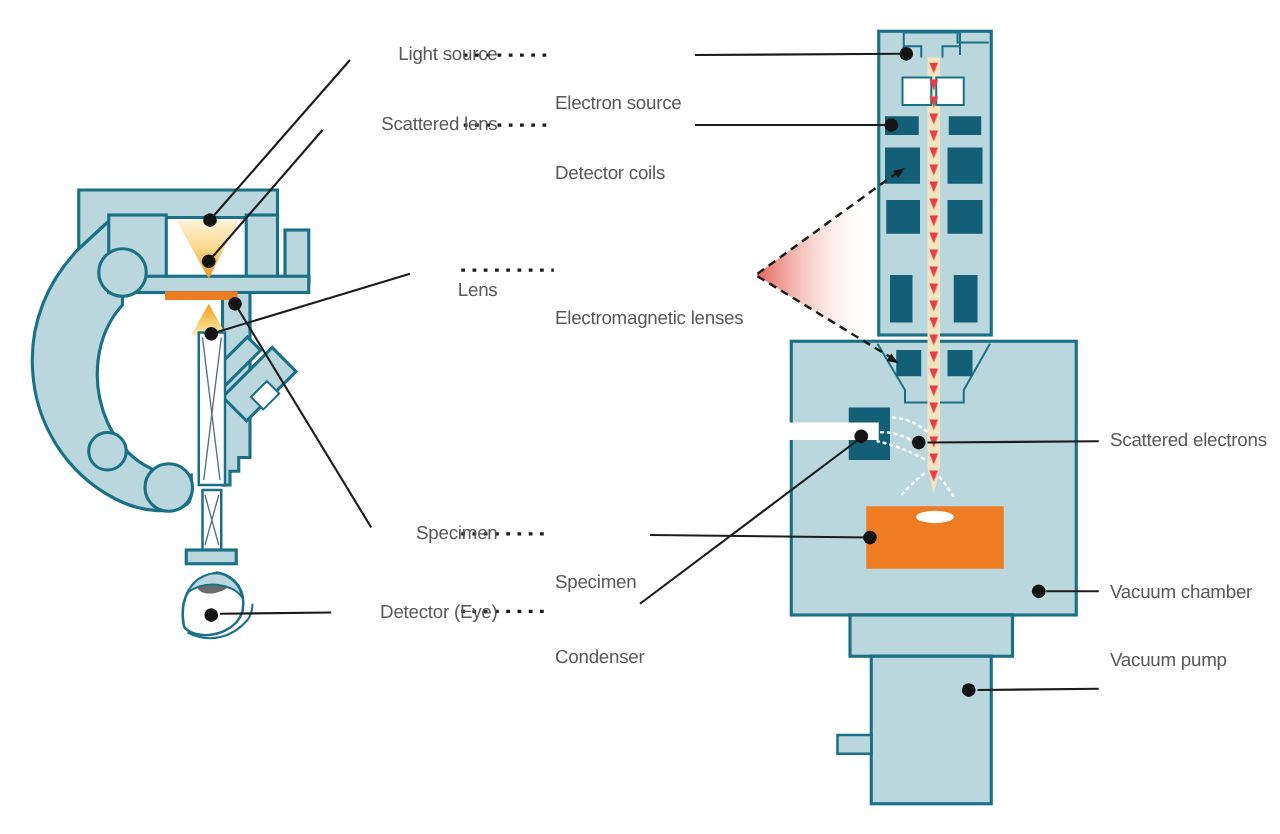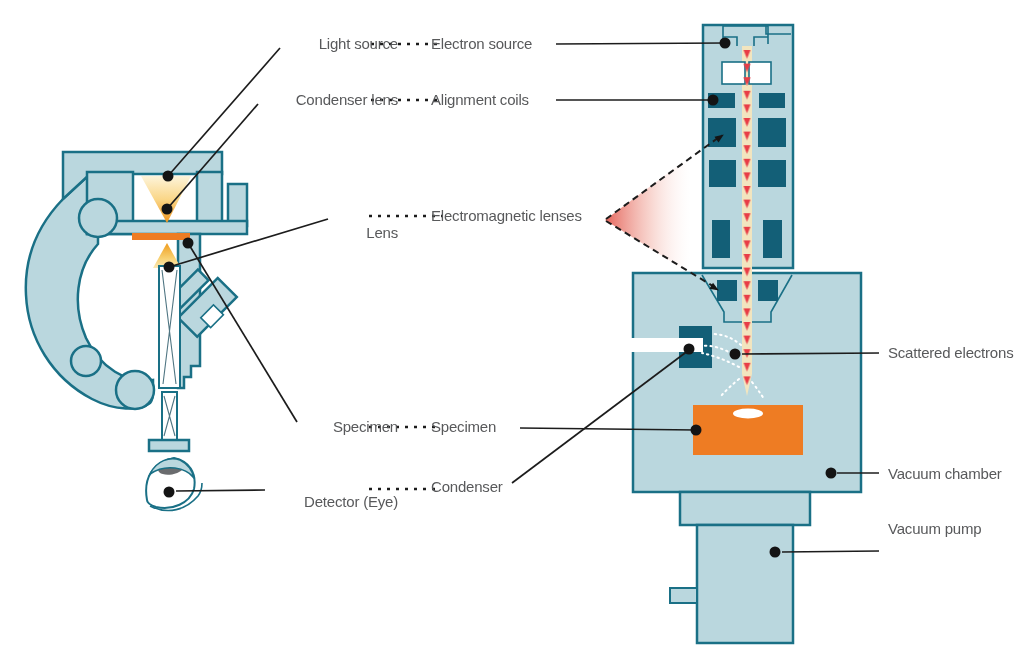--- a/index.html
+++ b/index.html
@@ -2,21 +2,21 @@
 <html style="--c-body: #bad7de; --c-outline: #1a7086; --c-coil: #135f77; --c-orange: #ee7c23; --c-cream: #f2e5bf; --c-red: #e83d46; --c-text: #58595b; --c-line: #1c1c1c; --c-cone-top: #f0951d; --c-fade-red: #e2574d; --c-iris: #6a6c6e;"><head>
 <meta charset="utf-8">
 <style>
   html,body{margin:0;padding:0;background:#fff;}
   .stage{position:relative;width:1024px;height:667px;background:#fff;overflow:hidden;
          font-family:"Liberation Sans", sans-serif;padding-left:32px;}
   .stage svg{position:absolute;left:0;top:0;}
   .lbl{position:absolute;font-size:15px;line-height:16px;letter-spacing:-0.2px;
        color:var(--c-text);white-space:nowrap;}
   .lbl.left{right:658px;text-align:right;}
-  .lbl.mid{left:431px;}
+  .lbl.mid{left:444px;margin-top:39px;}
   .lbl.rside{left:888px;}
 
   
   .f-body{fill:var(--c-body);}
   .f-coil{fill:var(--c-coil);}
   .f-orange{fill:var(--c-orange);}
   .f-cream{fill:var(--c-cream);}
   .f-white{fill:#ffffff;}
   .f-none{fill:none;}
   .s-out{stroke:var(--c-outline);}
@@ -201,27 +201,27 @@
     <circle class="dot" cx="713" cy="100" r="5.5"></circle>
     <circle class="dot" cx="689" cy="349" r="5.5"></circle>
     <circle class="dot" cx="735" cy="354" r="5.5"></circle>
     <circle class="dot" cx="696" cy="430" r="5.5"></circle>
     <circle class="dot" cx="831" cy="473" r="5.5"></circle>
     <circle class="dot" cx="775" cy="552" r="5.5"></circle>
   </g>
 </svg>
 
   <div class="lbl left" style="top:36px">Light source</div>
-  <div class="lbl left" style="top:92px">Condenser lens</div>
+  <div class="lbl left" style="top:92px">Scattered lens</div>
   <div class="lbl left" style="top:225px">Lens</div>
   <div class="lbl left" style="top:419px">Specimen</div>
-  <div class="lbl left" style="top:494px">Detector (Eye)</div>
+  <div class="lbl left" style="top:482px">Detector (Eye)</div>
 
   <div class="lbl mid" style="top:36px">Electron source</div>
-  <div class="lbl mid" style="top:92px">Alignment coils</div>
+  <div class="lbl mid" style="top:92px">Detector coils</div>
   <div class="lbl mid" style="top:208px">Electromagnetic lenses</div>
   <div class="lbl mid" style="top:419px">Specimen</div>
   <div class="lbl mid" style="top:479px">Condenser</div>
 
   <div class="lbl rside" style="top:345px">Scattered electrons</div>
   <div class="lbl rside" style="top:466px">Vacuum chamber</div>
   <div class="lbl rside" style="top:521px">Vacuum pump</div>
 </div>
 
 </body></html>

